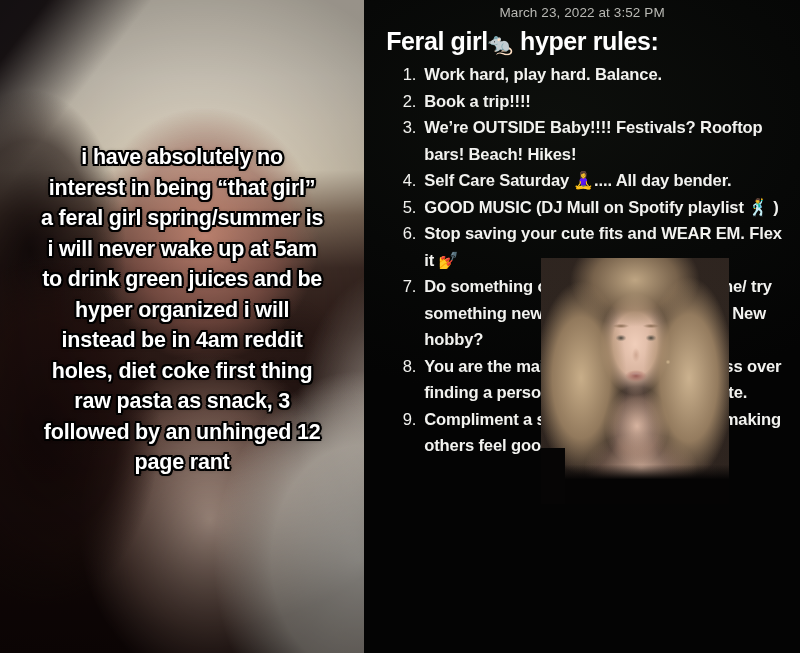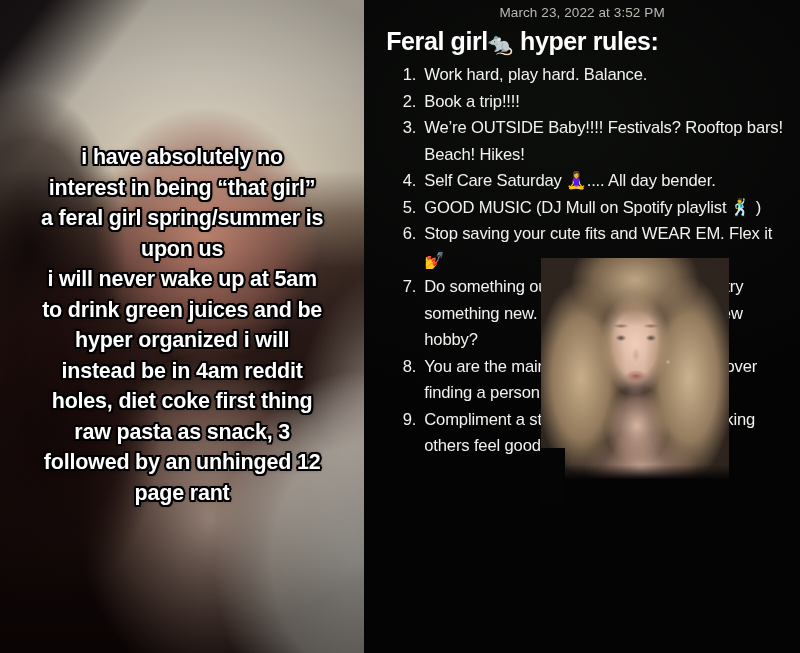--- a/index.html
+++ b/index.html
@@ -173,20 +173,21 @@
   .note-num {
     position: absolute;
     left: 0;
     top: 0;
     width: 26px;
     text-align: right;
     color: #f2f2ef;
   }
   .note-text {
     display: block;
+    font-weight: bold;
   }
 
   
   .video-inset {
     position: absolute;
     left: 177px;
     top: 258px;
     width: 188px;
     height: 246px;
     overflow: hidden;
@@ -253,21 +254,20 @@
 <div class="screen">
 
   <div class="left-panel">
     <div class="lp-photo"></div>
     <div class="lp-wallplate"></div>
 
     <div class="caption-block">
       <span class="caption-line">i have absolutely no</span>
       <span class="caption-line">interest in being “that girl”</span>
       <span class="caption-line">a feral girl spring/summer is</span>
-      <span class="caption-line">upon us</span>
       <span class="caption-line">i will never wake up at 5am</span>
       <span class="caption-line">to drink green juices and be</span>
       <span class="caption-line">hyper organized i will</span>
       <span class="caption-line">instead be in 4am reddit</span>
       <span class="caption-line">holes, diet coke first thing</span>
       <span class="caption-line">raw pasta as snack, 3</span>
       <span class="caption-line">followed by an unhinged 12</span>
       <span class="caption-line">page rant</span>
     </div>
   </div>

